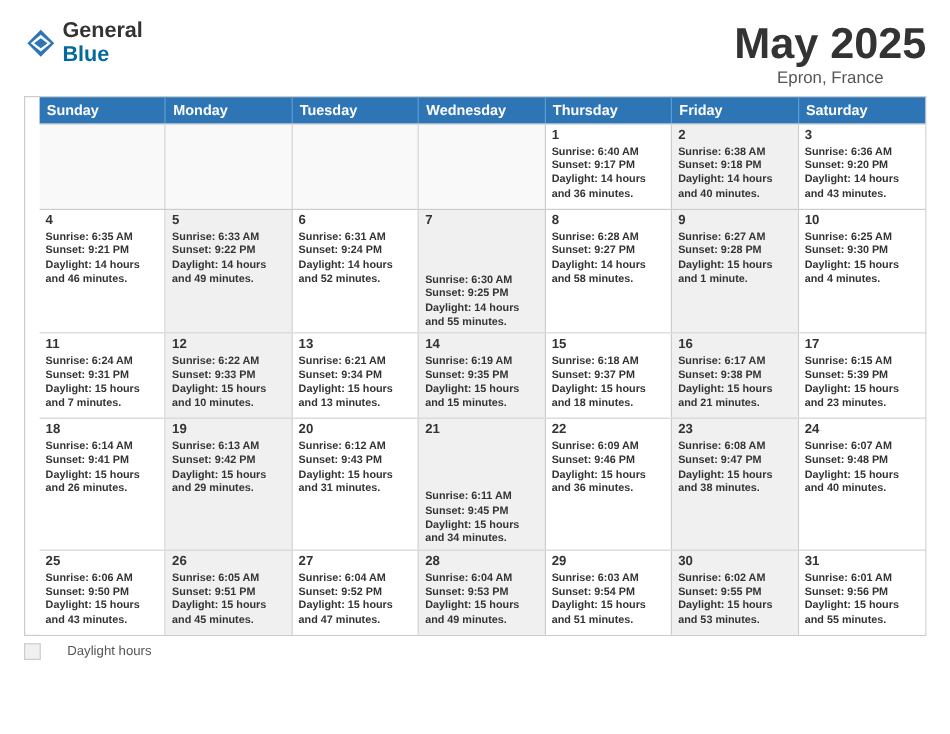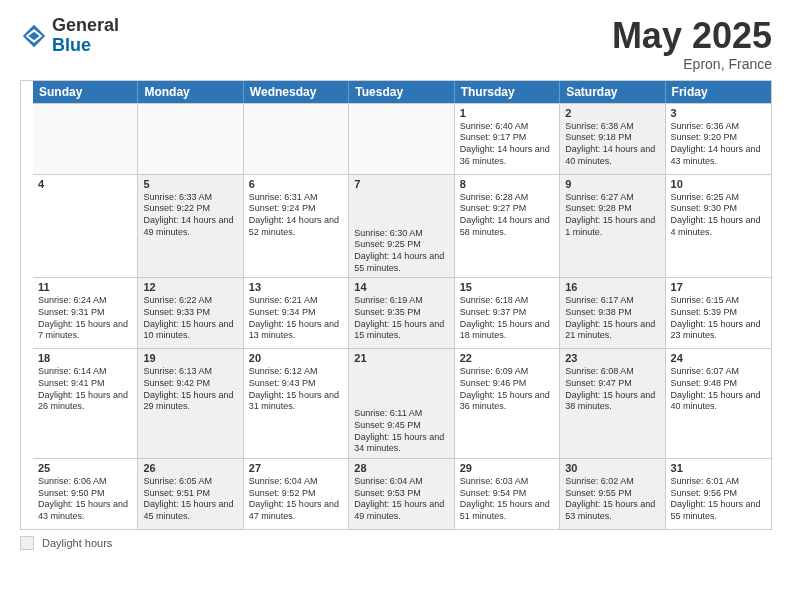--- a/index.html
+++ b/index.html
@@ -44,20 +44,21 @@
     }
     .month-title {
       font-size: 36px;
       font-weight: bold;
       color: #333;
       line-height: 1.1;
     }
     .location {
       font-size: 14px;
       color: #555;
+      text-align: center;
     }
     .calendar {
       flex: 1;
       display: flex;
       flex-direction: column;
       border: 1px solid #ccc;
       padding-left: 12px;
     }
     .cal-header {
       display: grid;
@@ -98,26 +99,27 @@
     .day-num {
       font-size: 11px;
       font-weight: bold;
       color: #333;
       margin-bottom: 2px;
     }
     .cell-text {
       font-size: 9px;
       color: #333;
       line-height: 1.3;
+      font-weight: bold;
     }
     .legend {
       margin-top: 6px;
       display: flex;
       align-items: center;
-      gap: 8px;
+      gap: 22px;
       font-size: 11px;
       color: #555;
     }
     .legend-box {
       width: 14px;
       height: 14px;
       background: #f0f0f0;
       border: 1px solid #ccc;
       display: inline-block;
     }
@@ -141,25 +143,25 @@
     <div class="title-block">
       <div class="month-title">May 2025</div>
       <div class="location">Epron, France</div>
     </div>
   </div>
 
   <div class="calendar">
     <div class="cal-header">
     <div class="cal-header-cell">Sunday</div>
         <div class="cal-header-cell">Monday</div>
+        <div class="cal-header-cell">Tuesday</div>
         <div class="cal-header-cell">Wednesday</div>
-        <div class="cal-header-cell">Tuesday</div>
         <div class="cal-header-cell">Thursday</div>
+        <div class="cal-header-cell">Friday</div>
         <div class="cal-header-cell">Saturday</div>
-        <div class="cal-header-cell">Friday</div>
       </div>
     <div class="cal-body">
     <div class="cal-row">
           <div class="cal-cell empty"></div>
           <div class="cal-cell empty"></div>
           <div class="cal-cell empty"></div>
           <div class="cal-cell empty"></div>
           <div class="cal-cell">
             <div class="day-num">1</div>
             <div class="cell-text" style="white-space: pre-line;">Sunrise: 6:40 AM
@@ -175,20 +177,23 @@
           <div class="cal-cell">
             <div class="day-num">3</div>
             <div class="cell-text" style="white-space: pre-line;">Sunrise: 6:36 AM
 Sunset: 9:20 PM
 Daylight: 14 hours and 43 minutes.</div>
           </div>
         </div>
         <div class="cal-row">
           <div class="cal-cell">
             <div class="day-num">4</div>
+            <div class="cell-text" style="white-space: pre-line;">Sunrise: 6:35 AM
+Sunset: 9:21 PM
+Daylight: 14 hours and 46 minutes.</div>
           </div>
           <div class="cal-cell shaded">
             <div class="day-num">5</div>
             <div class="cell-text" style="white-space: pre-line;">Sunrise: 6:33 AM
 Sunset: 9:22 PM
 Daylight: 14 hours and 49 minutes.</div>
           </div>
           <div class="cal-cell">
             <div class="day-num">6</div>
             <div class="cell-text" style="white-space: pre-line;">Sunrise: 6:31 AM

